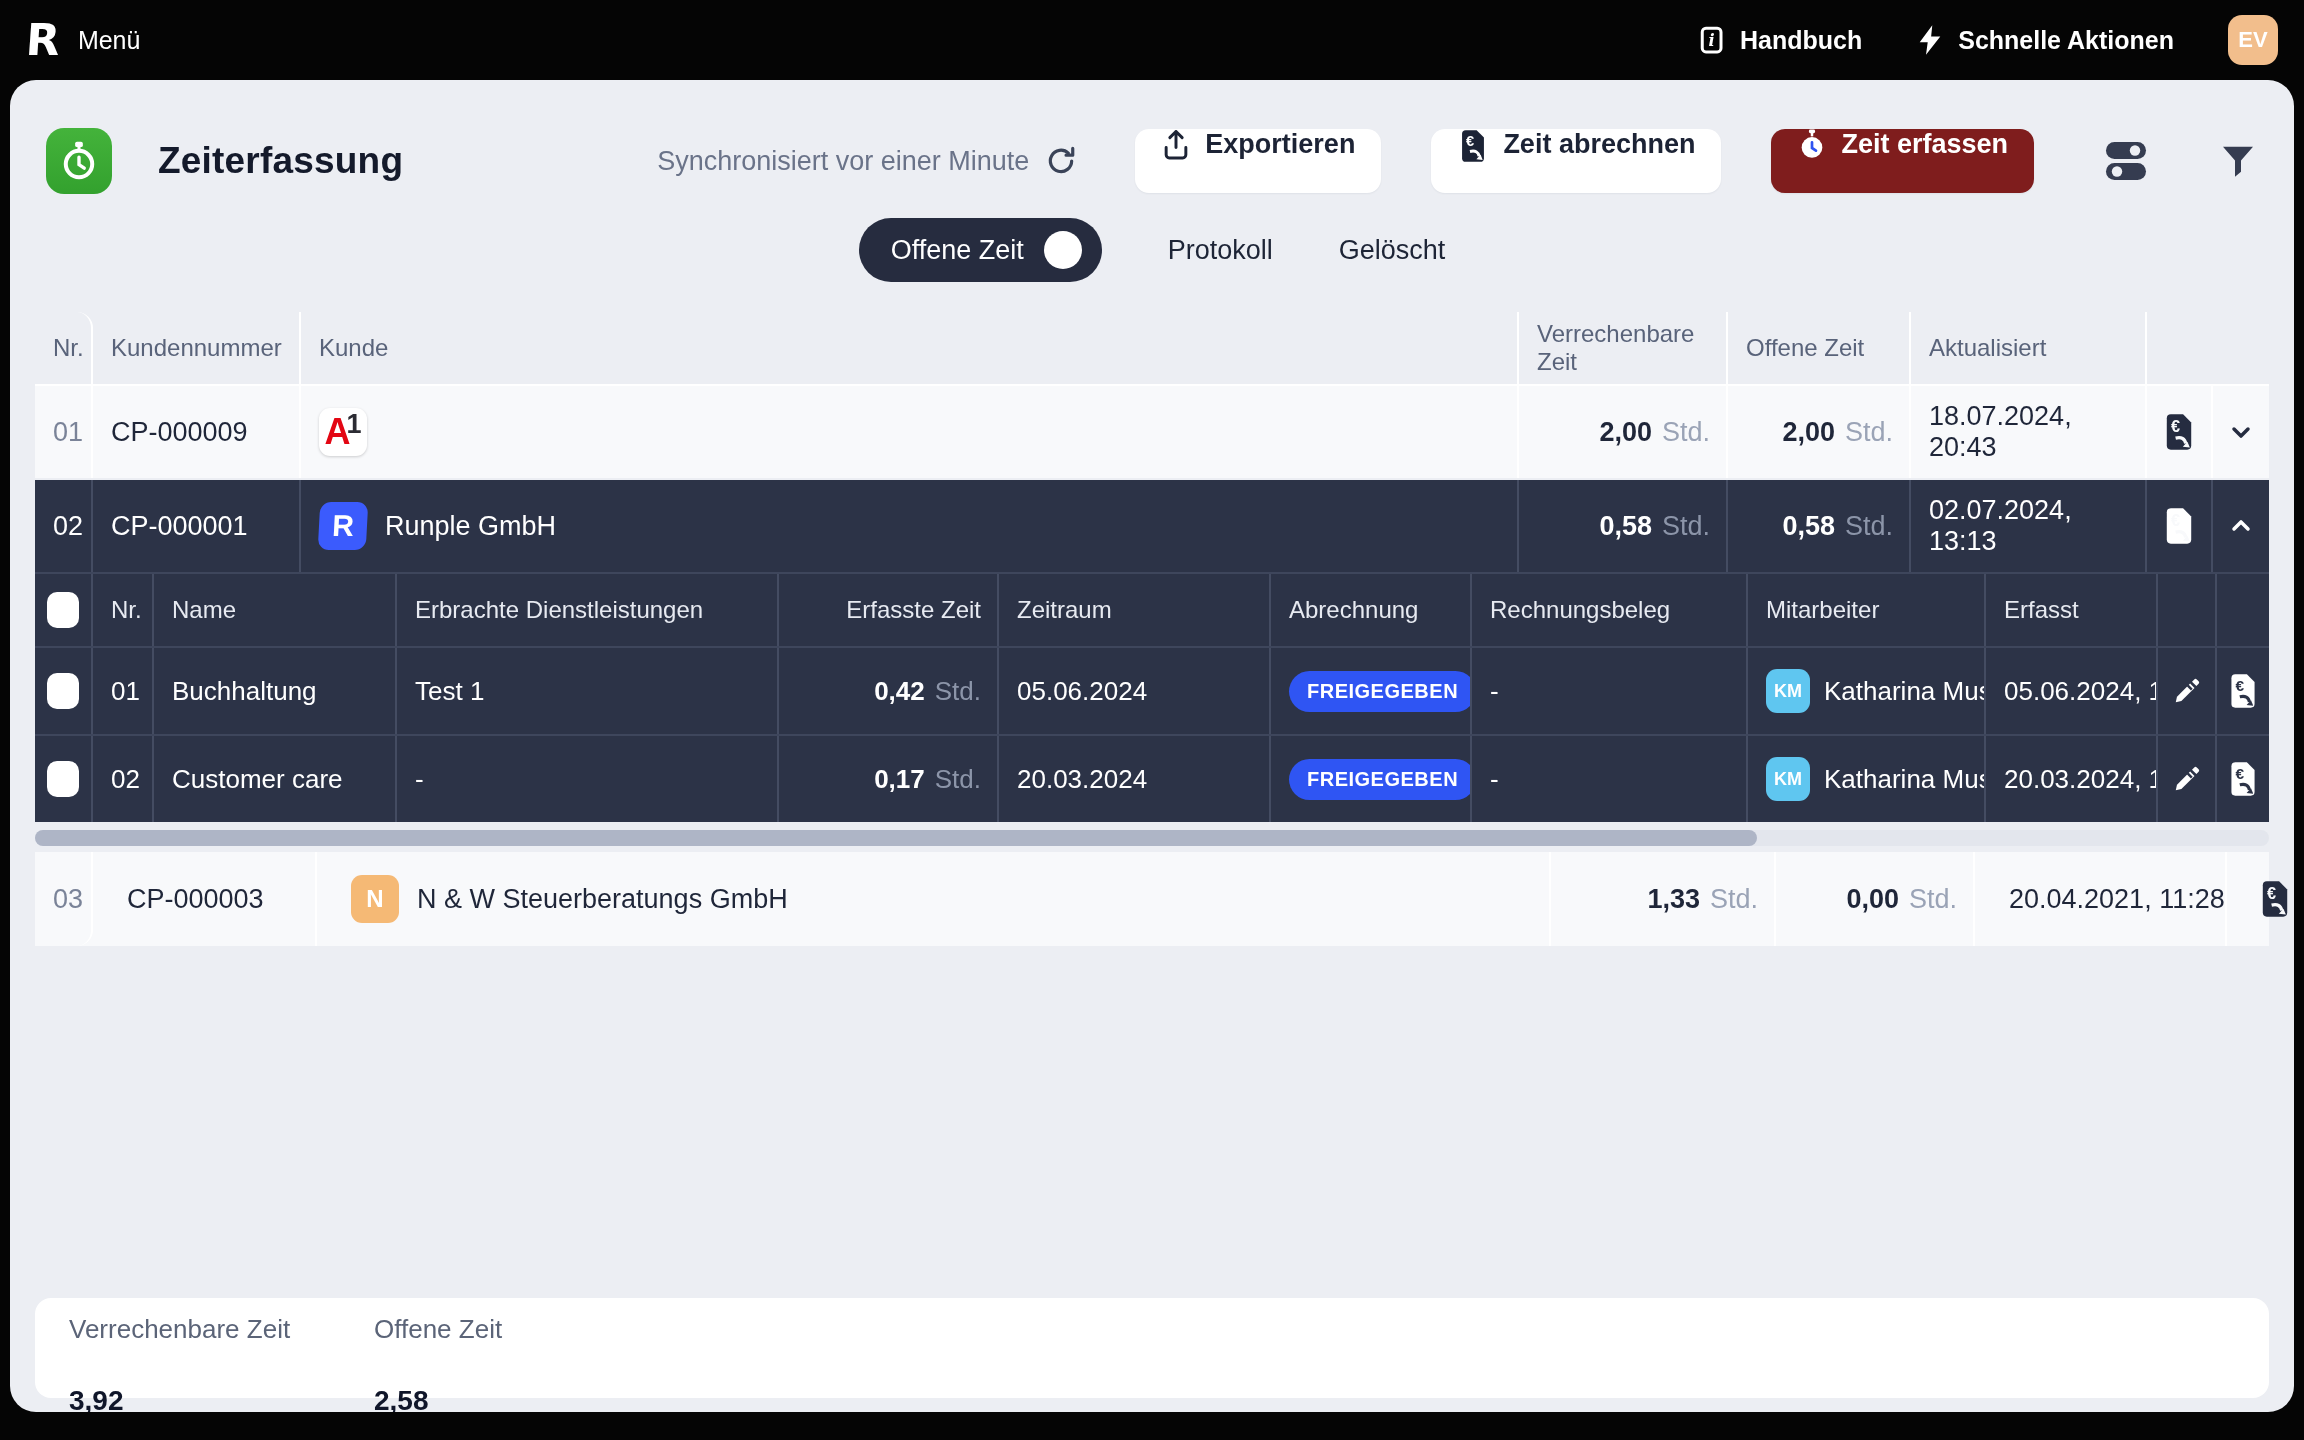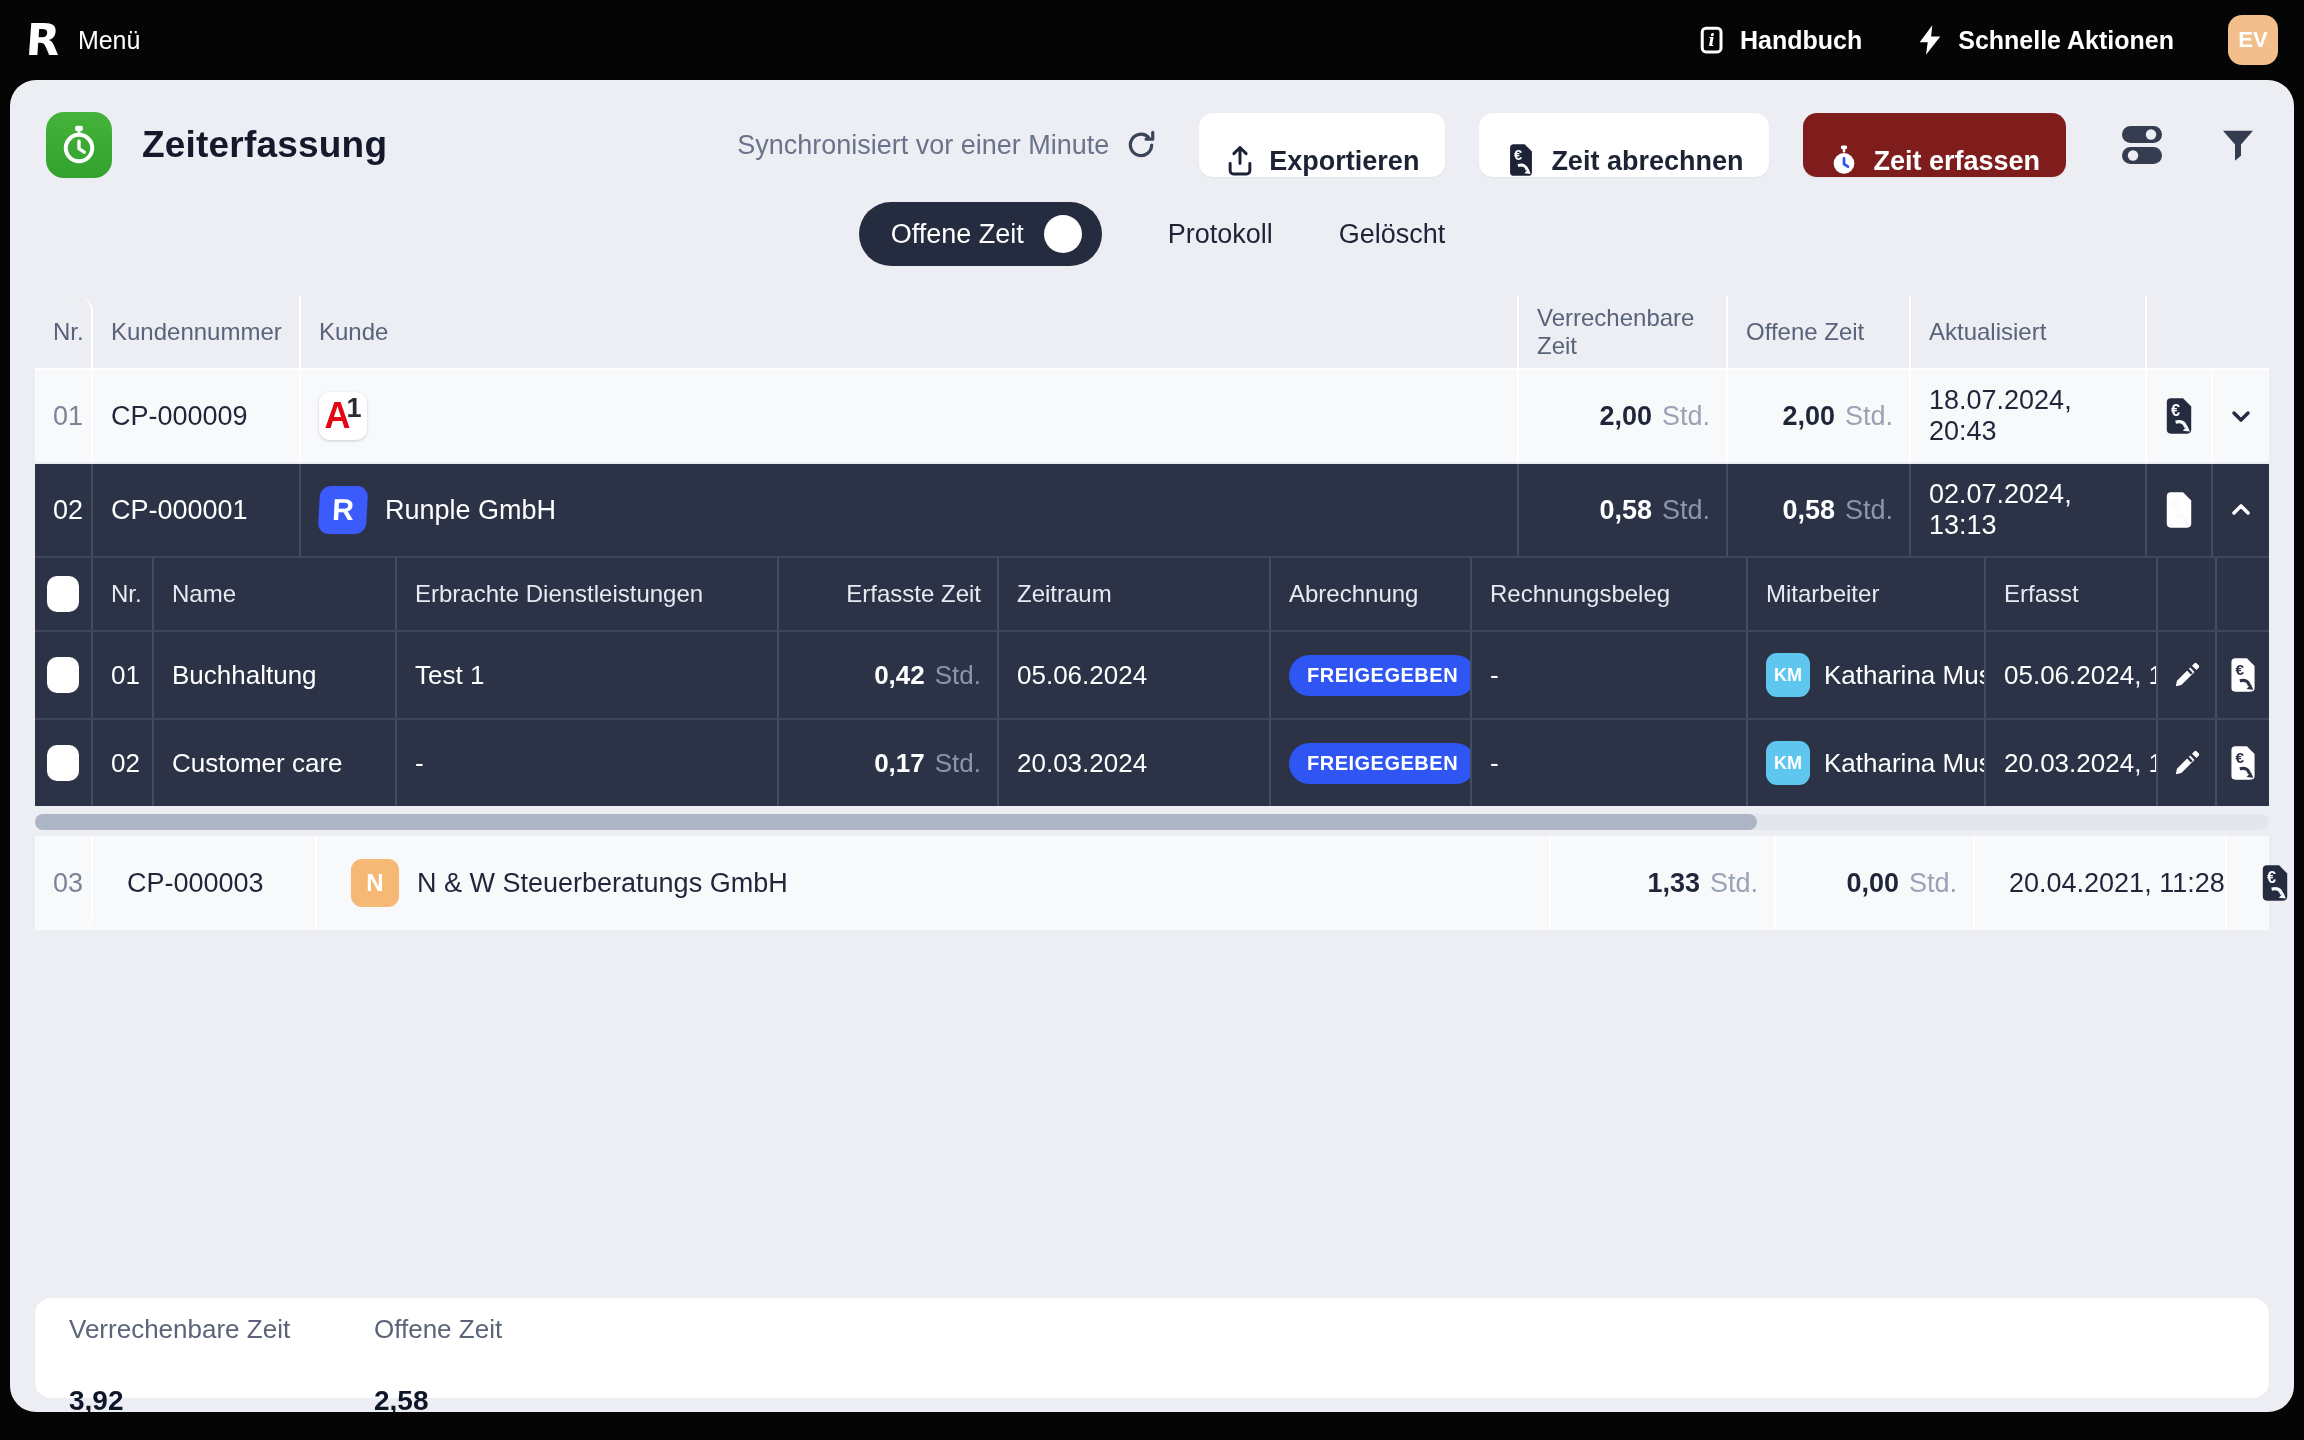--- a/index.html
+++ b/index.html
@@ -11,26 +11,26 @@
   .runple-mark { font-weight:800; font-size:44px; color:#fff; font-family:"DejaVu Sans",sans-serif; transform:skewX(-4deg); line-height:1; }
   .topbar-label { font-size:25px; color:#fff; }
   .topbar-right { display:flex; align-items:center; gap:54px; }
   .topbar-item { display:flex; align-items:center; gap:14px; cursor:pointer; }
   .topbar-item .topbar-label { font-weight:600; }
   .avatar { width:50px; height:50px; border-radius:14px; background:#F2BE8C; color:#fff; font-size:22px; font-weight:600; display:flex; align-items:center; justify-content:center; }
 
   
   .panel { position:absolute; left:10px; right:10px; top:80px; bottom:28px; background:#ECEEF3; border-radius:26px; overflow:hidden; }
 
-  .panel-header { display:flex; align-items:center; padding:32px 36px 10px 36px; gap:16px; }
+  .panel-header { display:flex; align-items:center; padding:48px 36px 10px 36px; gap:32px; }
   .app-icon { width:66px; height:66px; border-radius:18px; background:linear-gradient(180deg,#44B33B,#33A12E); display:flex; align-items:center; justify-content:center; flex:0 0 auto; }
   .page-title { font-size:37px; font-weight:700; color:#141A2B; margin-left:14px; letter-spacing:.2px; }
   .spacer { flex:1; }
   .sync { display:flex; align-items:center; gap:16px; color:#6A7389; font-size:27px; margin-right:26px; }
-  .btn { height:64px; border-radius:14px; background:#fff; display:flex; align-items:flex-end; gap:14px; padding:0 26px; font-size:27px; font-weight:600; color:#1C2335; cursor:pointer; box-shadow:0 1px 2px rgba(20,26,43,.06); }
+  .btn { height:64px; border-radius:14px; background:#fff; display:flex; align-items:flex-start; gap:14px; padding:0 26px; font-size:27px; font-weight:600; color:#1C2335; cursor:pointer; box-shadow:0 1px 2px rgba(20,26,43,.06); }
   .btn + .btn { margin-left:18px; }
   .btn-primary { background:#7f1d1d; color:#fff; margin-left:18px; }
   .icon-btn { margin-left:34px; cursor:pointer; display:flex; align-items:center; }
 
   
   .tabs { display:flex; align-items:center; justify-content:center; gap:66px; padding:14px 0 30px 0; }
   .tab-pill { display:flex; align-items:center; gap:20px; background:#262C3F; color:#fff; height:64px; border-radius:999px; padding:0 20px 0 32px; font-size:27px; cursor:pointer; }
   .tab-toggle { width:38px; height:38px; border-radius:50%; background:#fff; }
   .tab { font-size:27px; color:#1D2436; cursor:pointer; }
 

